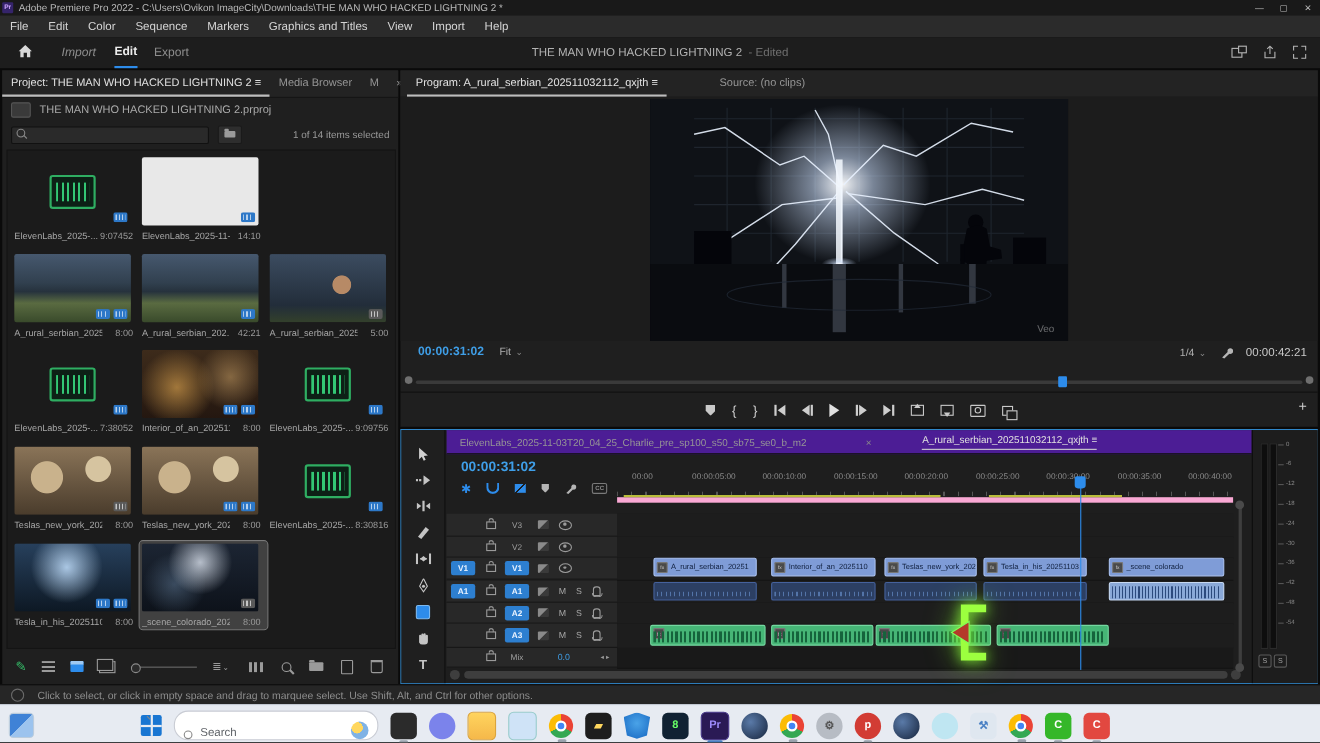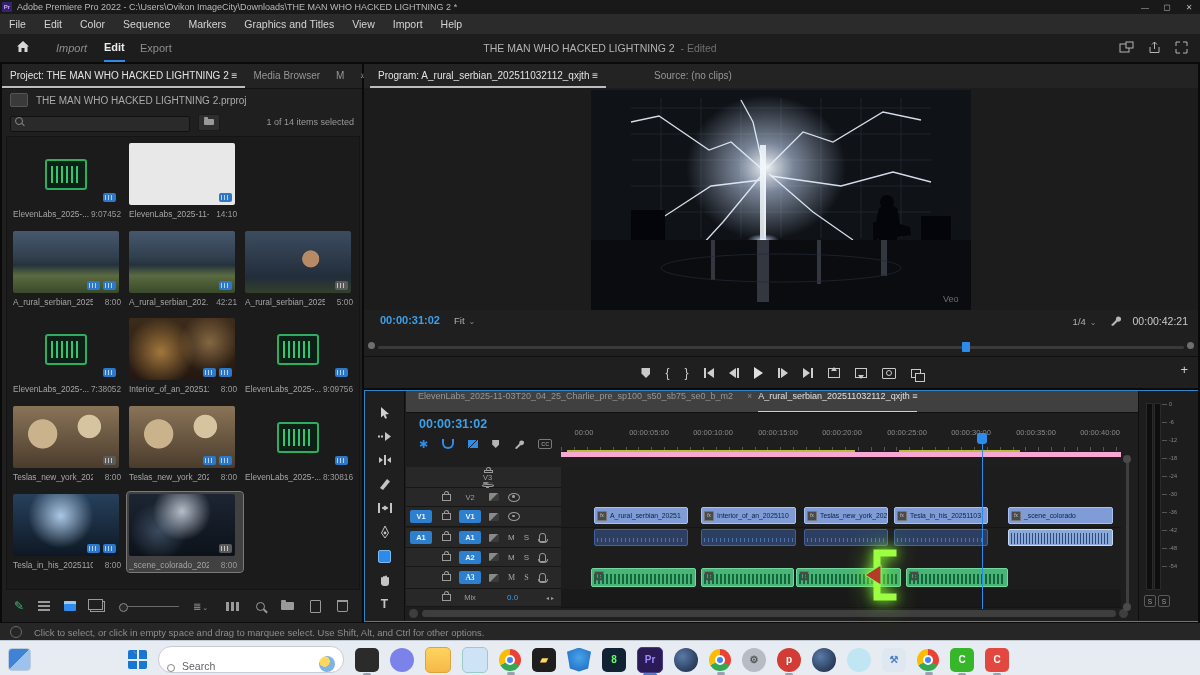--- a/index.html
+++ b/index.html
@@ -121,21 +121,21 @@
   .cmp{width:8px;height:7px;border:1px solid #c9c9c9;position:relative;}
   .cmp::before{content:'';position:absolute;left:3px;top:3px;width:8px;height:7px;border:1px solid #c9c9c9;background:#1f1f1f;}
   .plusbtn{position:absolute;right:10px;top:298px;font-size:13px;color:#cecece;}
 
   
   #tl-tools{position:absolute;left:0;top:0;width:40px;height:230px;background:#1f1f1f;border-right:1px solid #0e0e0e;display:flex;flex-direction:column;align-items:center;padding-top:14px;gap:10px;box-sizing:border-box;}
   .tool{width:16px;height:14px;display:flex;align-items:center;justify-content:center;color:#c4c4c4;font-size:11px;}
   .recttool{width:11px;height:11px;background:#2d8ceb;border:1px solid #7db9ef;border-radius:2px;}
 
   #tl-panel{position:absolute;left:41px;top:0;width:732px;height:230px;}
-  #tl-tabs{position:absolute;left:0;top:0;right:0;height:21px;display:flex;font-size:9px;color:#969696;background:#404040;border-bottom:1px solid #101010;white-space:nowrap;}
+  #tl-tabs{position:absolute;left:0;top:0;right:0;height:21px;display:flex;align-items:center;font-size:9px;color:#969696;background:#4c1d95;border-bottom:1px solid #101010;white-space:nowrap;gap:40px;}
   #tl-tabs .t1{margin-left:12px;}
   #tl-tabs .tx{margin:0 6px 0 14px;color:#8a8a8a;}
   #tl-tabs .t2{color:#e0e0e0;border-bottom:1px solid #cfcfcf;padding-bottom:3px;}
   .tl-tc{position:absolute;left:13px;top:26px;color:#3f9fe8;font-size:12.5px;font-weight:bold;}
   #tl-toolbar{position:absolute;left:13px;top:46px;display:flex;gap:14px;align-items:center;height:14px;}
   .nestg{color:#2d8ceb;font-size:11px;}
   .magnet{width:8px;height:8px;border:2px solid #2d8ceb;border-top:none;border-radius:0 0 6px 6px;}
   .linksel{width:10px;height:8px;background:linear-gradient(135deg,#2d8ceb 45%,transparent 45%),linear-gradient(315deg,#2d8ceb 45%,transparent 45%);}
   .pent.sm{width:7px;height:8px;background:#b5b5b5;}
   .ccbox{border:1px solid #7a7a7a;color:#8a8a8a;font-size:5.5px;padding:1px 2px;border-radius:2px;font-weight:bold;}
@@ -641,21 +641,21 @@
         <span class="rl" style="left:281px;">00:00:20:00</span>
         <span class="rl" style="left:346px;">00:00:25:00</span>
         <span class="rl" style="left:410px;">00:00:30:00</span>
         <span class="rl" style="left:475px;">00:00:35:00</span>
         <span class="rl" style="left:539px;">00:00:40:00</span>
         <div class="ticks"></div>
       </div>
       <div class="ybar" style="left:161px;width:288px;"></div>
       <div class="ybar" style="left:493px;width:121px;"></div>
 
-      <div class="thd" style="top:76px;height:21px;flex-direction:column;">
+      <div class="thd" style="top:76px;height:21px;">
         <span class="patch empty"></span>
           <span class="lk"></span>
         <span class="tname">V3</span>
         <span class="syncb"></span>
         <span class="eye"></span>
       </div>
       <div class="trk" style="top:76px;height:21px;"></div>
 
       <div class="thd" style="top:97px;height:19px;">
         <span class="patch empty"></span>
@@ -717,21 +717,21 @@
         <span class="patch empty"></span>
           <span class="lk"></span>
         <span class="tname on">A2</span>
         <span class="syncb"></span>
         <span class="msl">M</span>
         <span class="msl">S</span>
         <span class="mic"></span>
       </div>
       <div class="trk" style="top:157px;height:19px;"></div>
 
-      <div class="thd" style="top:176px;height:22px;font-family:Liberation Serif, serif;">
+      <div class="thd" style="top:176px;height:22px;">
         <span class="patch empty"></span>
           <span class="lk"></span>
         <span class="tname on">A3</span>
         <span class="syncb"></span>
         <span class="msl">M</span>
         <span class="msl">S</span>
         <span class="mic"></span>
       </div>
       <div class="trk" style="top:176px;height:22px;">
         <div class="gclip" style="left:30px;width:105px;">

